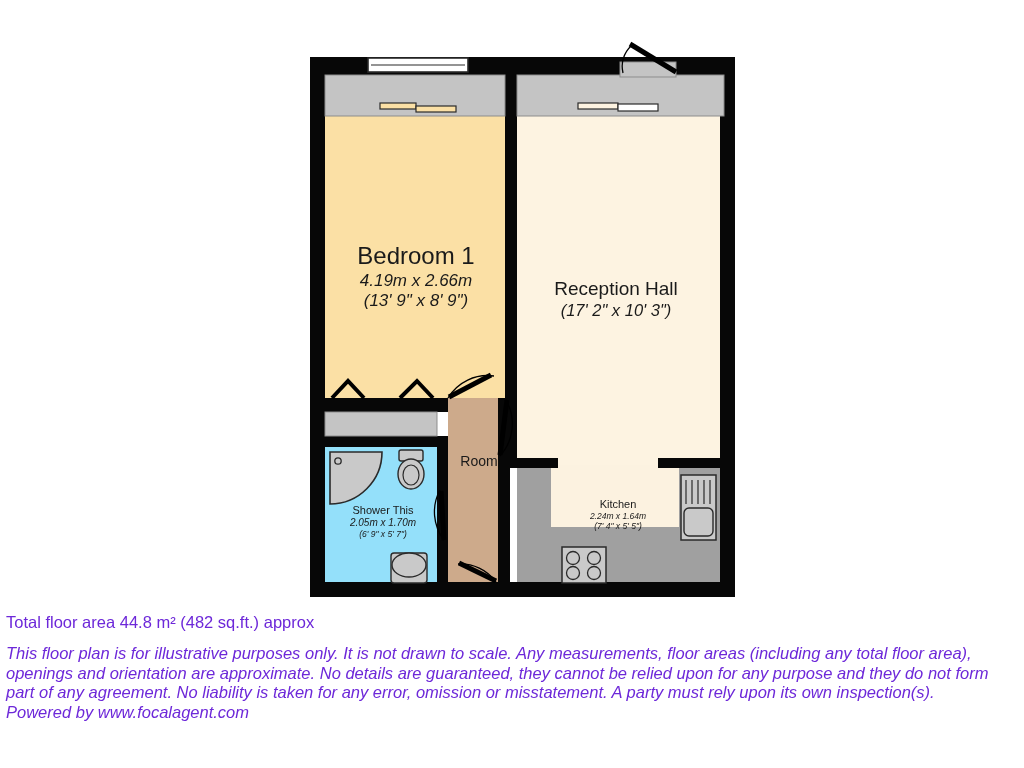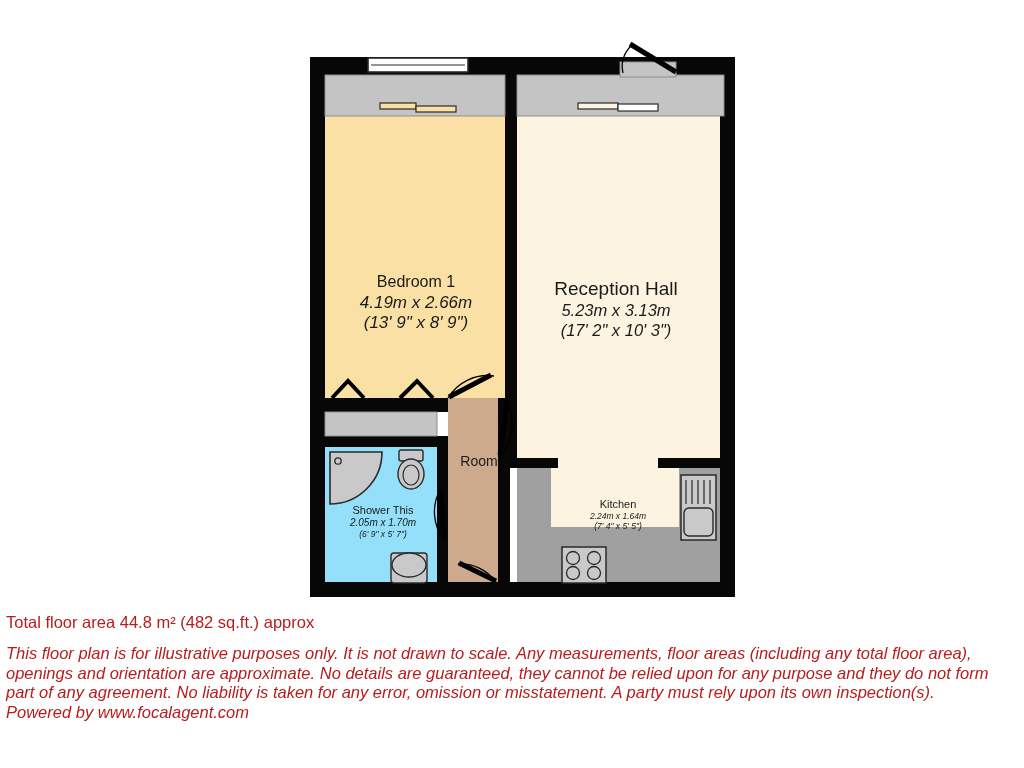--- a/index.html
+++ b/index.html
@@ -47,21 +47,21 @@
     font-weight: normal;
   }
   .room-label .rl-dim-m,
   .room-label .rl-dim-ft {
     display: block;
     font-style: italic;
   }
 
   
   #label-bedroom-1 { left: 318px; top: 242px; width: 196px; }
-  #label-bedroom-1 .rl-name   { font-size: 16px; margin-bottom: 1px; margin-top: 31px; }
+  #label-bedroom-1 .rl-name   { font-size: 24px; margin-bottom: 1px; }
   #label-bedroom-1 .rl-dim-m  { font-size: 17px; }
   #label-bedroom-1 .rl-dim-ft { font-size: 17px; }
 
   
   #label-reception-room { left: 507px; top: 278px; width: 218px; }
   #label-reception-room .rl-name   { font-size: 19px; margin-bottom: 1px; }
   #label-reception-room .rl-dim-m  { font-size: 16.5px; }
   #label-reception-room .rl-dim-ft { font-size: 16.5px; }
 
   
@@ -80,21 +80,21 @@
   #label-kitchen .rl-dim-m  { font-size: 8.5px; }
   #label-kitchen .rl-dim-ft { font-size: 8.5px; }
 
   
   #footer {
     position: absolute;
     left: 0;
     top: 604px;
     width: 1024px;
     height: 164px;
-    color: #b91c1c;
+    color: #6d28d9;
   }
   #total-floor-area {
     position: absolute;
     left: 6px;
     top: 9px;
     font-size: 16.5px;
     white-space: nowrap;
   }
   #disclaimer {
     position: absolute;
@@ -241,21 +241,20 @@
     </svg>
 
     <div class="room-label" id="label-bedroom-1">
       <span class="rl-name">Bedroom 1</span>
       <span class="rl-dim-m">4.19m x 2.66m</span>
       <span class="rl-dim-ft">(13' 9" x 8' 9")</span>
     </div>
 
     <div class="room-label" id="label-reception-room">
       <span class="rl-name">Reception Hall</span>
-      <span class="rl-dim-m">5.23m x 3.13m</span>
       <span class="rl-dim-ft">(17' 2" x 10' 3")</span>
     </div>
 
     <div class="room-label" id="label-hall">
       <span class="rl-name">Room</span>
     </div>
 
     <div class="room-label" id="label-shower-room">
       <span class="rl-name">Shower This</span>
       <span class="rl-dim-m">2.05m x 1.70m</span>

